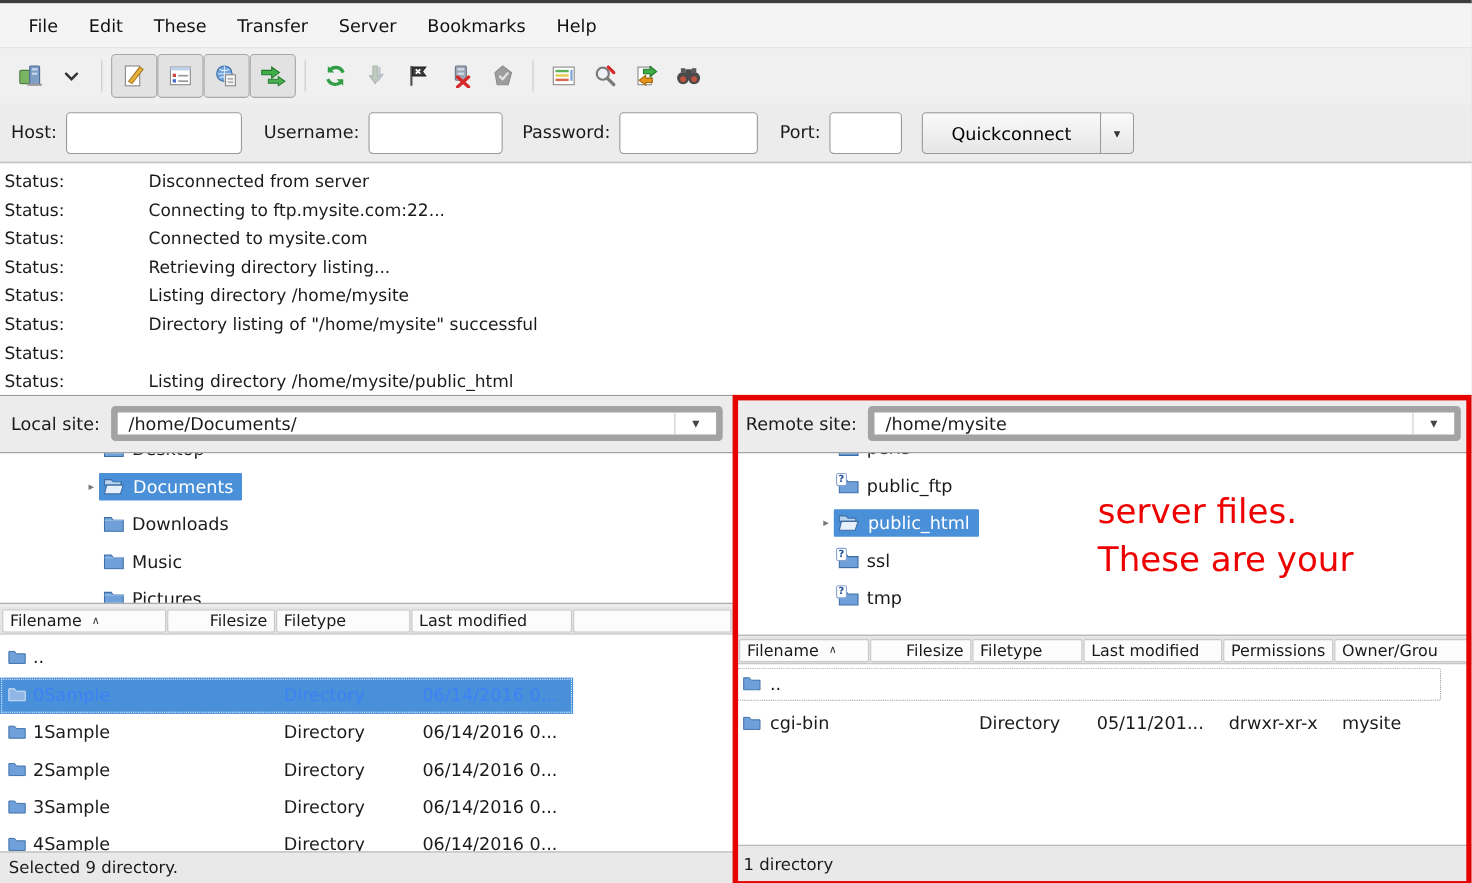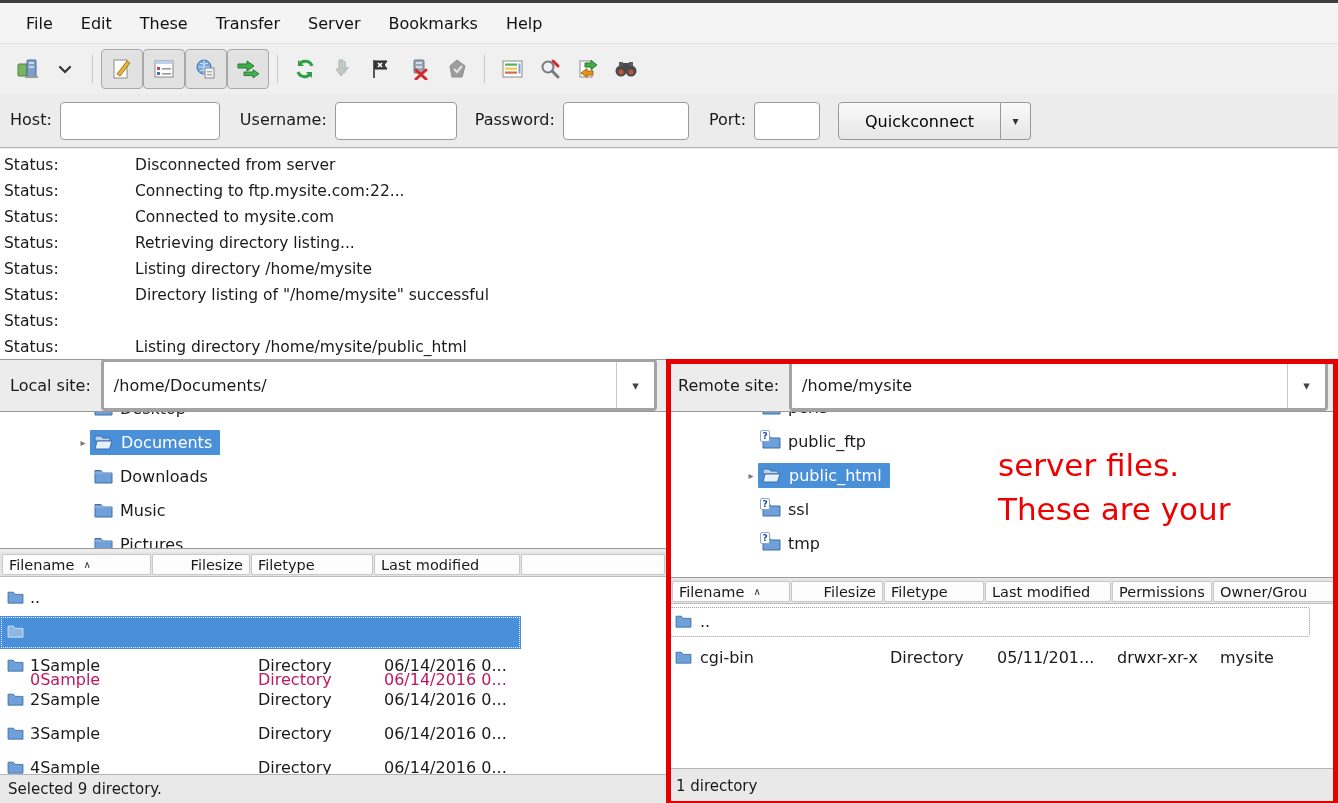--- a/index.html
+++ b/index.html
@@ -39,21 +39,21 @@
   .logmsg { position:absolute; left:135px; top:3px; }
 
   
   .pane { position:absolute; top:357px; height:446px; }
   .pane.left { left:0; width:668px; border-right:1px solid #aaa; }
   .pane.right { left:668px; width:670px; }
 
   .sitebar { position:absolute; left:0; top:0; width:100%; height:50px; background:#ececec;
              display:flex; align-items:center; font-size:16px; }
   .sitebar .slabel { margin-left:10px; white-space:nowrap; }
-  .combo { height:52px; background:#fff; border:3px solid #a3a3a3; border-radius:4px; margin-left:10px;
+  .combo { height:32px; background:#fff; border:6px solid #a3a3a3; border-radius:4px; margin-left:10px;
            display:flex; align-items:center; flex:1; margin-right:10px; position:relative; }
   .combo .cval { font-size:16px; padding-left:10px; flex:1; }
   .combo .carrow { width:38px; height:100%; display:flex; align-items:center; justify-content:center;
                    border-left:1px solid #c9c9c9; color:#444; font-size:13px; }
 
   .treebox { position:absolute; left:0; width:100%; background:#fff; border-top:1px solid #999;
              border-bottom:1px solid #999; overflow:hidden; }
   .pane.left  .treebox { top:51px; height:138px; }
   .pane.right .treebox { top:51px; height:167px; }
   .trow { position:absolute; left:0; width:100%; height:34px; display:flex; align-items:center; font-size:16px; }
@@ -78,21 +78,21 @@
   .sortmark { font-size:10px; margin-left:9px; color:#333; }
 
   .listbox { position:absolute; left:0; width:100%; background:#fff; overflow:hidden; }
   .pane.left  .listbox { top:217px; height:197px; }
   .pane.right .listbox { top:244px; height:164px; }
   .frow { position:absolute; left:0; width:100%; height:33px; font-size:16px; }
   .frow .cell { position:absolute; top:6px; white-space:nowrap; }
   .frow .icn { position:absolute; left:7px; top:8px; }
   .rowsel { position:absolute; top:0; height:33px; background:#4a90d9; outline:1px dotted #eaf2fb;
             outline-offset:-2px; }
-  .rowsel ~ .cell, .frow.selrow .cell { color:#be185d;margin-top:48px; }
+  .rowsel ~ .cell, .frow.selrow .cell { color:#3b82f6; }
   .rowfocus { position:absolute; left:2px; top:1px; height:30px; border:1px dotted #9a9a9a; border-radius:2px; }
 
   .statusbar { position:absolute; left:0; bottom:0; width:100%; background:#e9e9e9;
                border-top:1px solid #b5b5b5; font-size:15px; display:flex; align-items:flex-start; }
   .pane.left  .statusbar { height:32px; padding:5px 0 0 8px; }
   .pane.right .statusbar { height:38px; padding:8px 0 0 8px; }
 
   
   .redbox { position:absolute; left:666px; top:356px; width:672px; height:447px;
             border:5px solid #e60000; pointer-events:none; z-index:20; }

